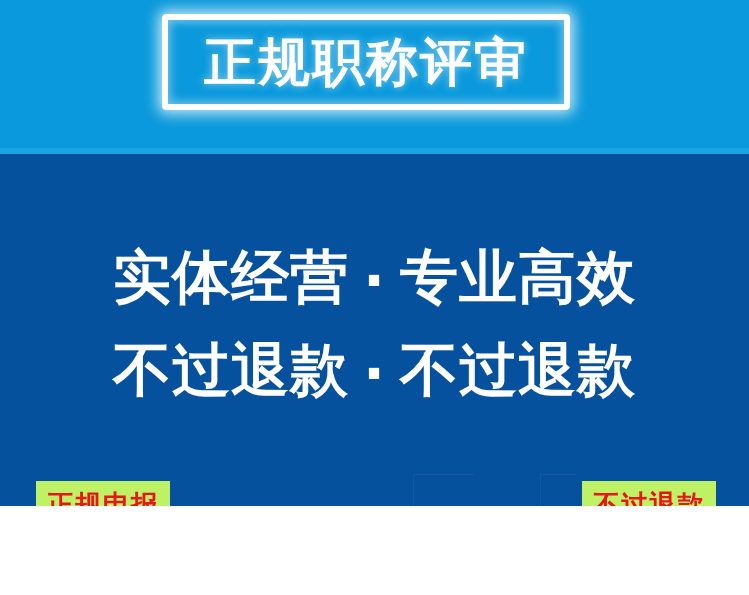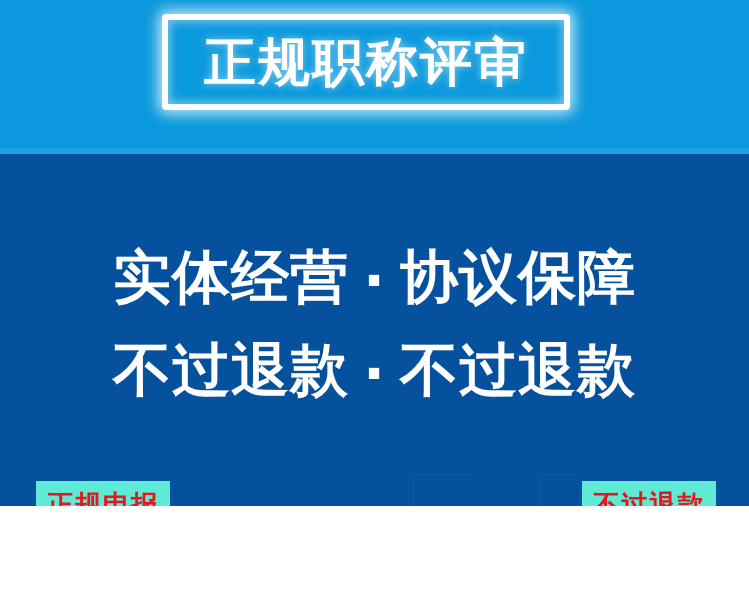--- a/index.html
+++ b/index.html
@@ -171,21 +171,21 @@
     position: absolute;
     left: 36px;
     top: 481px;
     width: 680px;
     height: 48px;
     display: flex;
     justify-content: space-between;
     align-items: center;
   }
   .badge {
-    background: #5eead4;
+    background: #bef264;
     color: #e8141e;
     font-size: 27px;
     font-weight: 700;
     line-height: 1;
     letter-spacing: 1px;
     padding: 10px 11px 11px 11px;
     white-space: nowrap;
     box-sizing: border-box;
     height: 48px;
     display: flex;
@@ -211,21 +211,21 @@
     <div class="wm-corner"></div>
     <div class="wm-badge-ghost-a"></div>
     <div class="wm-badge-ghost-b"></div>
   </div>
 
   <div class="headline-box">
     <span class="headline-text">正规职称评审</span>
   </div>
 
   <div class="slogan slogan-1">
-    <span>实体经营</span><span class="sep">·</span><span>协议保障</span>
+    <span>实体经营</span><span class="sep">·</span><span>专业高效</span>
   </div>
 
   <div class="slogan slogan-2">
     <span>不过退款</span><span class="sep">·</span><span>不过退款</span>
   </div>
 
   <div class="badge-row">
     <div class="badge">正规申报</div>
     <div class="badge">不过退款</div>
   </div>

